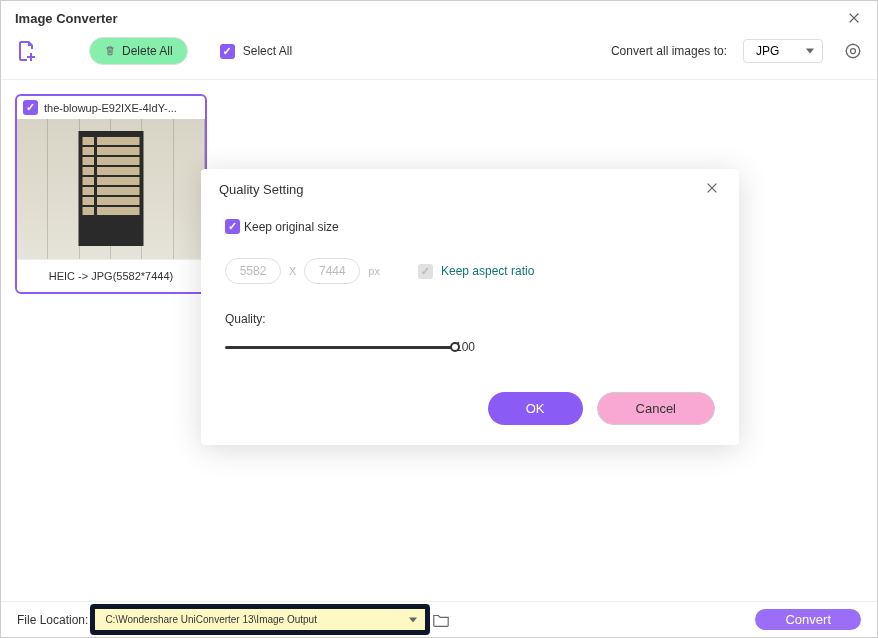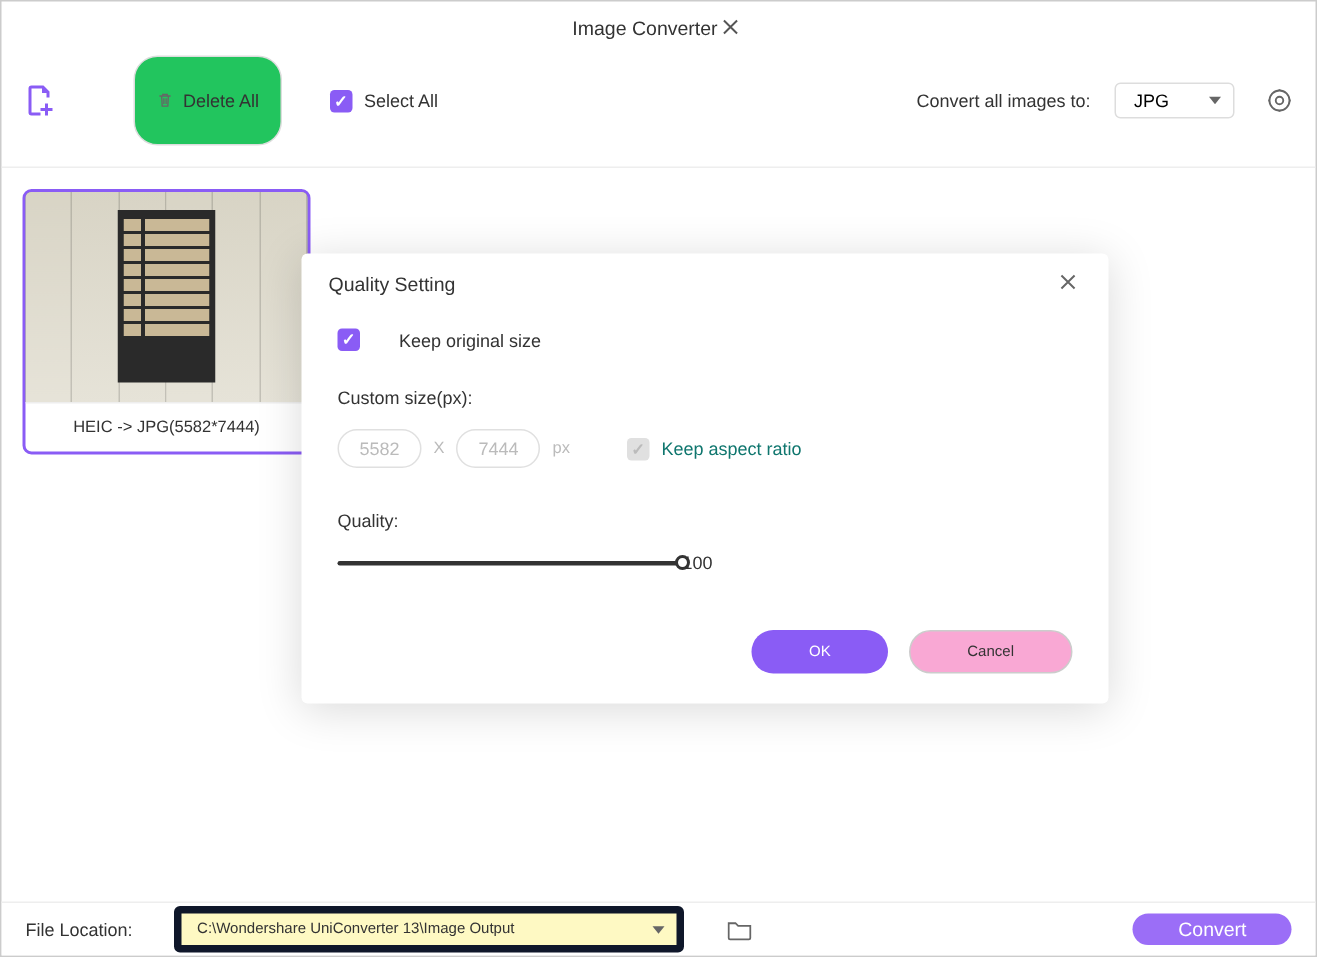--- a/index.html
+++ b/index.html
@@ -1,24 +1,24 @@
 <!DOCTYPE html>
 <html><head>
 <meta charset="utf-8">
 <style>
 * { box-sizing: border-box; margin: 0; padding: 0; font-family: -apple-system, BlinkMacSystemFont, 'Segoe UI', Arial, sans-serif; }
 body { width: 878px; height: 638px; background: #fff; border: 1px solid #ccc; position: relative; overflow: hidden; }
 
-.titlebar { display: flex; align-items: center; justify-content: center; padding: 8px 14px 4px 14px; height: 30px; }
+.titlebar { display: flex; align-items: center; justify-content: space-between; padding: 8px 14px 4px 14px; height: 30px; font-weight: bold; }
 .titlebar-title { font-size: 13px; color: #333; }
 .titlebar-close { width: 18px; height: 18px; cursor: pointer; display: flex; align-items: center; justify-content: center; color: #555; }
 
 .toolbar { display: flex; align-items: center; padding: 6px 14px 14px 14px; gap: 10px; border-bottom: 1px solid #eee; }
 .add-icon { width: 24px; height: 24px; color: #8a5cf5; margin-right: 40px; position: relative; }
-.delete-btn { display: inline-flex; align-items: center; gap: 6px; border: 1px solid #ddd; border-radius: 16px; padding: 22px 14px; background: #22c55e; font-size: 12px; color: #333; cursor: pointer; }
+.delete-btn { display: inline-flex; align-items: center; gap: 6px; border: 1px solid #ddd; border-radius: 16px; padding: 6px 14px; background: #86efac; font-size: 12px; color: #333; cursor: pointer; }
 .trash-icon { width: 12px; height: 12px; }
 .select-all { display: inline-flex; align-items: center; gap: 8px; margin-left: 22px; font-size: 12px; color: #333; cursor: pointer; }
 .spacer { flex: 1; }
 .convert-label { font-size: 12px; color: #333; margin-right: 6px; }
 .format-select { border: 1px solid #ddd; border-radius: 4px; padding: 4px 28px 4px 12px; font-size: 12px; background: #fff; position: relative; cursor: pointer; min-width: 80px; display: inline-flex; align-items: center; }
 .settings-icon { width: 20px; height: 20px; margin-left: 10px; cursor: pointer; color: #666; }
 
 .checkbox { width: 15px; height: 15px; border-radius: 3px; display: inline-flex; align-items: center; justify-content: center; }
 .checkbox.checked { background: #8a5cf5; }
 .checkbox.checked::after { content: '✓'; color: #fff; font-size: 11px; font-weight: bold; }
@@ -33,37 +33,37 @@
 .plank { flex: 1; border-right: 1px solid rgba(0,0,0,0.15); background: linear-gradient(to bottom, #d8d4c5, #e6e3d8); }
 .sign { position: absolute; left: 50%; top: 12px; transform: translateX(-50%); width: 65px; height: 115px; background: #2a2a2a; padding: 6px 4px; display: flex; flex-direction: column; gap: 2px; }
 .sign-line { height: 8px; background: linear-gradient(to right, #c9b896 20%, #2a2a2a 20%, #2a2a2a 25%, #c9b896 25%); font-size: 5px; color: #c9b896; overflow: hidden; }
 .thumb-footer { text-align: center; font-size: 11px; padding: 10px 4px; color: #333; border-top: 1px solid #eee; }
 
 .modal { position: absolute; left: 200px; top: 168px; width: 538px; background: #fff; box-shadow: 0 4px 30px rgba(0,0,0,0.15); border-radius: 4px; padding: 0; }
 .modal-header { display: flex; align-items: center; justify-content: space-between; padding: 12px 18px; }
 .modal-title { font-size: 13px; color: #333; }
 .modal-close { cursor: pointer; color: #666; width: 16px; height: 16px; }
 .modal-body { padding: 10px 24px 20px 24px; }
-.row { display: flex; align-items: center; gap: 26px; margin-bottom: 24px; font-size: 12px; color: #333; }
+.row { display: flex; align-items: center; gap: 4px; margin-bottom: 24px; font-size: 12px; color: #333; }
 .section-label { font-size: 12px; color: #333; margin-bottom: 14px; }
 .size-inputs { display: flex; align-items: center; gap: 8px; margin-bottom: 28px; }
 .size-input { width: 56px; border: 1px solid #e0e0e0; border-radius: 14px; padding: 5px 8px; text-align: center; font-size: 12px; color: #bbb; background: #fff; }
 .x-sep { font-size: 11px; color: #bbb; }
 .px-label { font-size: 11px; color: #bbb; margin-right: 30px; }
 .aspect-label { font-size: 12px; color: #0f766e; }
 .slider-row { display: flex; align-items: center; gap: 0; margin-bottom: 10px; }
 .slider { flex: 0 0 230px; height: 3px; background: #333; position: relative; border-radius: 2px; }
 .slider-thumb { position: absolute; right: -5px; top: -4px; width: 10px; height: 10px; border: 2px solid #333; border-radius: 50%; background: #fff; }
 .slider-value { font-size: 12px; color: #333; }
 .modal-footer { display: flex; justify-content: flex-end; gap: 14px; padding: 8px 24px 20px 24px; }
-.btn { border-radius: 18px; padding: 8px 38px; font-size: 10px; cursor: pointer; border: none; }
+.btn { border-radius: 18px; padding: 8px 38px; font-size: 13px; cursor: pointer; border: none; }
 .btn-primary { background: #8a5cf5; color: #fff; }
 .btn-secondary { background: #f9a8d4; border: 1px solid #ccc; color: #333; }
 
-.footer { position: absolute; bottom: 0; left: 0; right: 0; height: 36px; border-top: 1px solid #eee; display: flex; align-items: center; padding: 0 16px; gap: 28px; background: #fff; }
+.footer { position: absolute; bottom: 0; left: 0; right: 0; height: 36px; border-top: 1px solid #eee; display: flex; align-items: center; padding: 0 16px; gap: 2px; background: #fff; }
 .footer-label { font-size: 12px; color: #333; }
 .path-select { flex: 0 0 340px; border: 5px solid #0f172a; border-radius: 4px; padding: 5px 24px 5px 10px; font-size: 10px; color: #333; background: #fef9c3; display: flex; align-items: center; position: relative; }
 .folder-icon { width: 18px; height: 18px; color: #666; cursor: pointer; }
 .convert-btn { margin-left: auto; background: #9b6ef7; color: #fff; border-radius: 18px; padding: 3px 30px; font-size: 13px; border: none; cursor: pointer; }
 
 .chevron { position: absolute; right: 8px; top: 50%; transform: translateY(-50%); width: 0; height: 0; border-left: 4px solid transparent; border-right: 4px solid transparent; border-top: 5px solid #666; }
 </style>
 </head>
 <body>
 
@@ -105,20 +105,24 @@
     <svg viewBox="0 0 24 24" width="20" height="20">
         <circle cx="12" cy="12" r="8" fill="none" stroke="#666" stroke-width="1.5"></circle>
         <circle cx="12" cy="12" r="3" fill="none" stroke="#666" stroke-width="1.5"></circle>
         <path d="M12 4v-1M12 21v-1M4 12h-1M21 12h-1" stroke="#666" stroke-width="1.5"></path>
       </svg>
   </span>
 </div>
 
 <div class="content">
   <div class="thumb-card">
+    <div class="thumb-header">
+      <span class="checkbox checked"></span>
+      <span>the-blowup-E92IXE-4IdY-...</span>
+    </div>
     <div class="thumb-img">
       <div class="planks">
           <div class="plank"></div>
           <div class="plank"></div>
           <div class="plank"></div>
           <div class="plank"></div>
           <div class="plank"></div>
           <div class="plank"></div>
         </div>
       <div class="sign">
@@ -143,21 +147,20 @@
       <svg viewBox="0 0 16 16" width="14" height="14">
           <path d="M3 3 L13 13 M13 3 L3 13" stroke="currentColor" stroke-width="1.5" fill="none"></path>
         </svg>
     </span>
   </div>
   <div class="modal-body">
     <div class="row">
       <span class="checkbox checked"></span>
       <span>Keep original size</span>
     </div>
-    <div class="section-label">Custom size(px):</div>
     <div class="size-inputs">
       <input class="size-input" disabled="" value="5582" style="">
       <span class="x-sep">X</span>
       <input class="size-input" disabled="" value="7444" style="">
       <span class="px-label">px</span>
       <span class="checkbox disabled"></span>
       <span class="aspect-label">Keep aspect ratio</span>
     </div>
     <div class="section-label">Quality:</div>
     <div class="slider-row">

